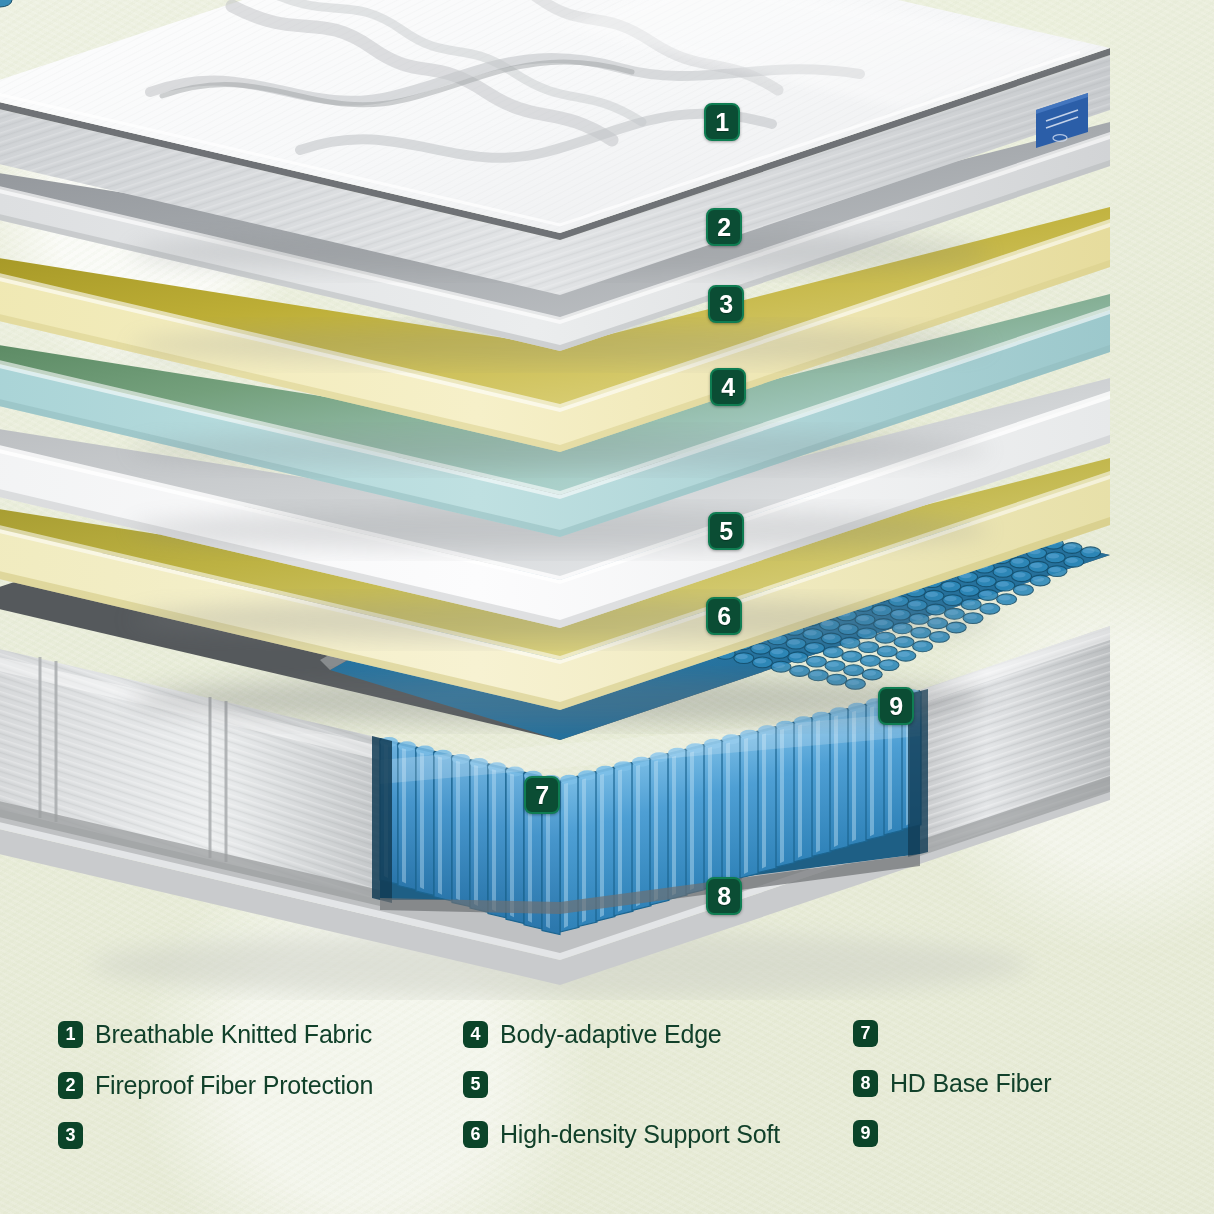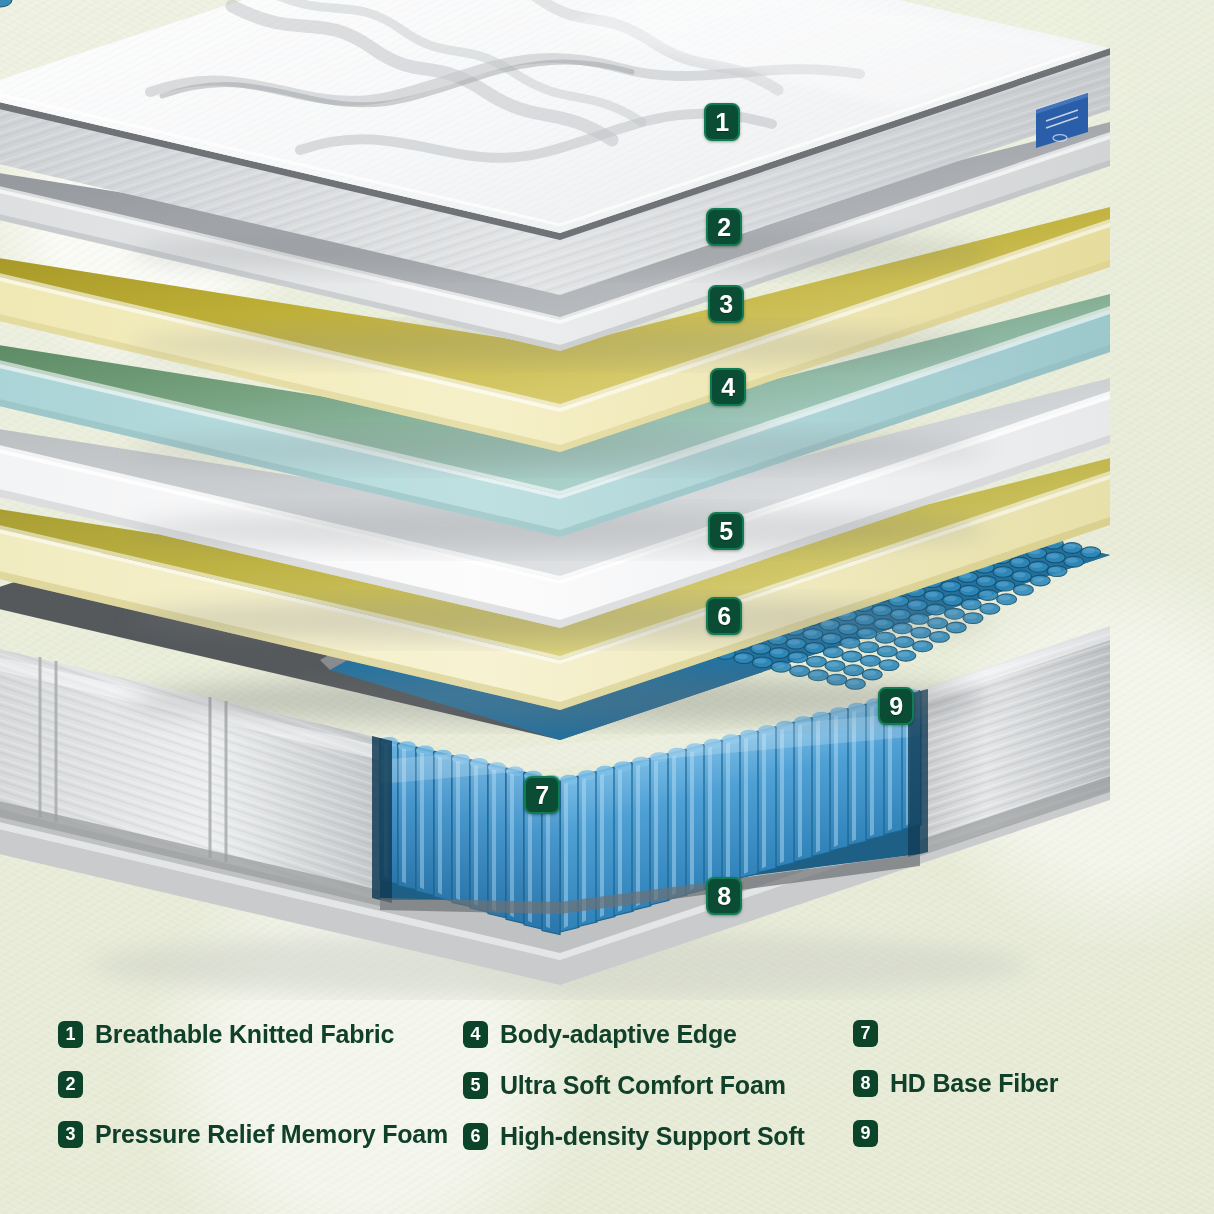--- a/index.html
+++ b/index.html
@@ -67,21 +67,21 @@
     width: 25px; height: 27px;
     border-radius: 6px;
     background: #0b4429;
     color: #fff;
     font-size: 18px; font-weight: bold;
     line-height: 26px; text-align: center;
   }
   .legend-label {
     color: #11402a;
     font-size: 25px;
-    font-weight: bold;
+    font-weight: normal;
     white-space: nowrap;
     letter-spacing: -.2px;
   }
 </style>
 </head>
 <body>
 
 <div id="root">
 
   <div id="bg-texture"></div>
@@ -1133,34 +1133,33 @@
     </div>
 
   <div id="legend">
       <div class="legend-col">
         <div class="legend-item">
           <div class="legend-badge">1</div>
           <div class="legend-label">Breathable Knitted Fabric</div>
         </div>
         <div class="legend-item">
           <div class="legend-badge">2</div>
+          <div class="legend-label">Fireproof Fiber Protection</div>
         </div>
         <div class="legend-item">
           <div class="legend-badge">3</div>
-          <div class="legend-label">Pressure Relief Memory Foam</div>
         </div>
       </div>
       <div class="legend-col">
         <div class="legend-item">
           <div class="legend-badge">4</div>
           <div class="legend-label">Body-adaptive Edge</div>
         </div>
         <div class="legend-item">
           <div class="legend-badge">5</div>
-          <div class="legend-label">Ultra Soft Comfort Foam</div>
         </div>
         <div class="legend-item">
           <div class="legend-badge">6</div>
           <div class="legend-label">High-density Support Soft</div>
         </div>
       </div>
       <div class="legend-col">
         <div class="legend-item">
           <div class="legend-badge">7</div>
         </div>

